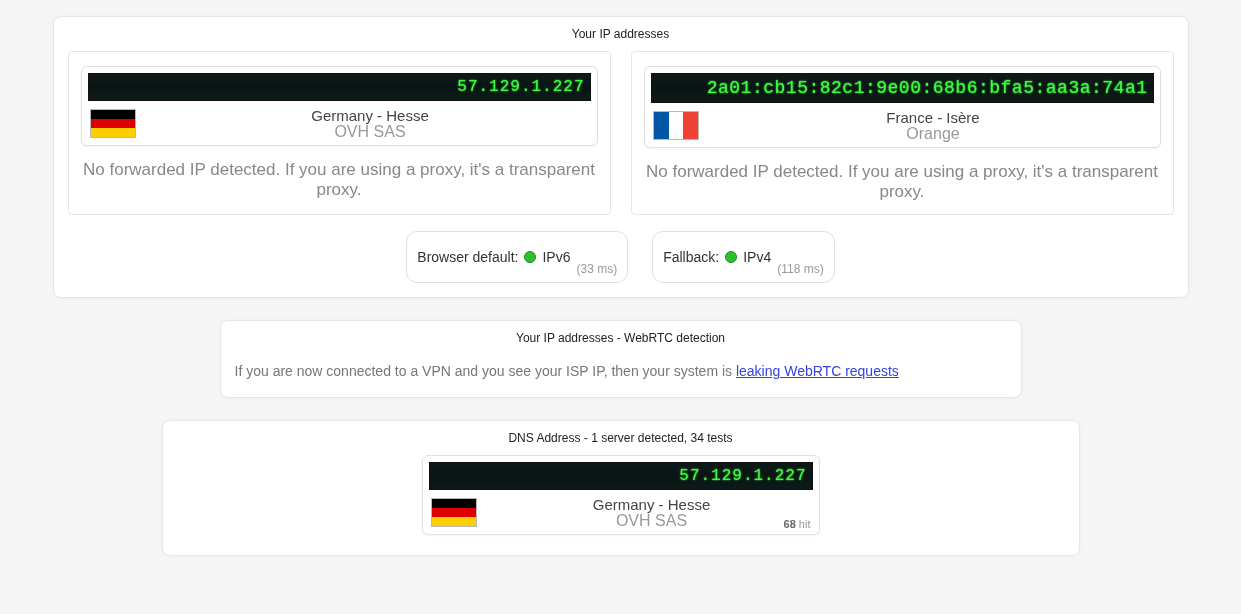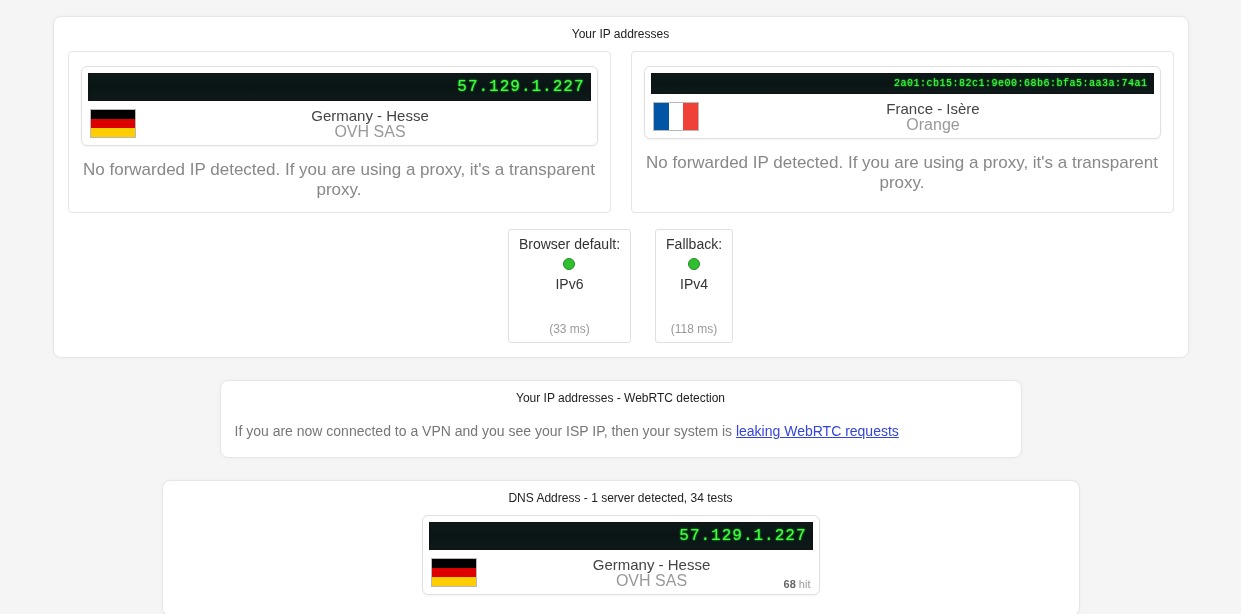--- a/index.html
+++ b/index.html
@@ -96,28 +96,27 @@
     color: #888;
   }
   .status-row {
     margin-top: 16px;
     display: flex;
     justify-content: center;
     gap: 24px;
   }
   .status-box {
     border: 1px solid #e0e0e0;
-    border-radius: 3px;
+    border-radius: 11px;
     padding: 6px 10px;
     font-size: 14px;
     color: #333;
     display: flex;
     align-items: center;
     gap: 6px;
-    flex-direction: column;
   }
   .status-box .label { font-weight: 400; }
   .dot {
     display: inline-block;
     width: 12px;
     height: 12px;
     border-radius: 50%;
     background: #2fbf2f;
     border: 1px solid #1f8f1f;
   }
@@ -174,21 +173,21 @@
             <div class="loc">Germany - Hesse</div>
             <div class="isp">OVH SAS</div>
           </div>
         </div>
       </div>
       <div class="proxy-note">No forwarded IP detected. If you are using a proxy, it's a transparent proxy.</div>
     </div>
 
     <div class="col">
       <div class="ip-card">
-        <div class="lcd" style="font-size:10px;letter-spacing:0.5px;">2a01:cb15:82c1:9e00:68b6:bfa5:aa3a:74a1</div>
+        <div class="lcd" style="font-size:18px;letter-spacing:0.5px;">2a01:cb15:82c1:9e00:68b6:bfa5:aa3a:74a1</div>
         <div class="card-body">
           <span class="flag flag-fr"></span>
           <div class="card-text">
             <div class="loc">France - Isère</div>
             <div class="isp">Orange</div>
           </div>
         </div>
       </div>
       <div class="proxy-note">No forwarded IP detected. If you are using a proxy, it's a transparent proxy.</div>
     </div>

